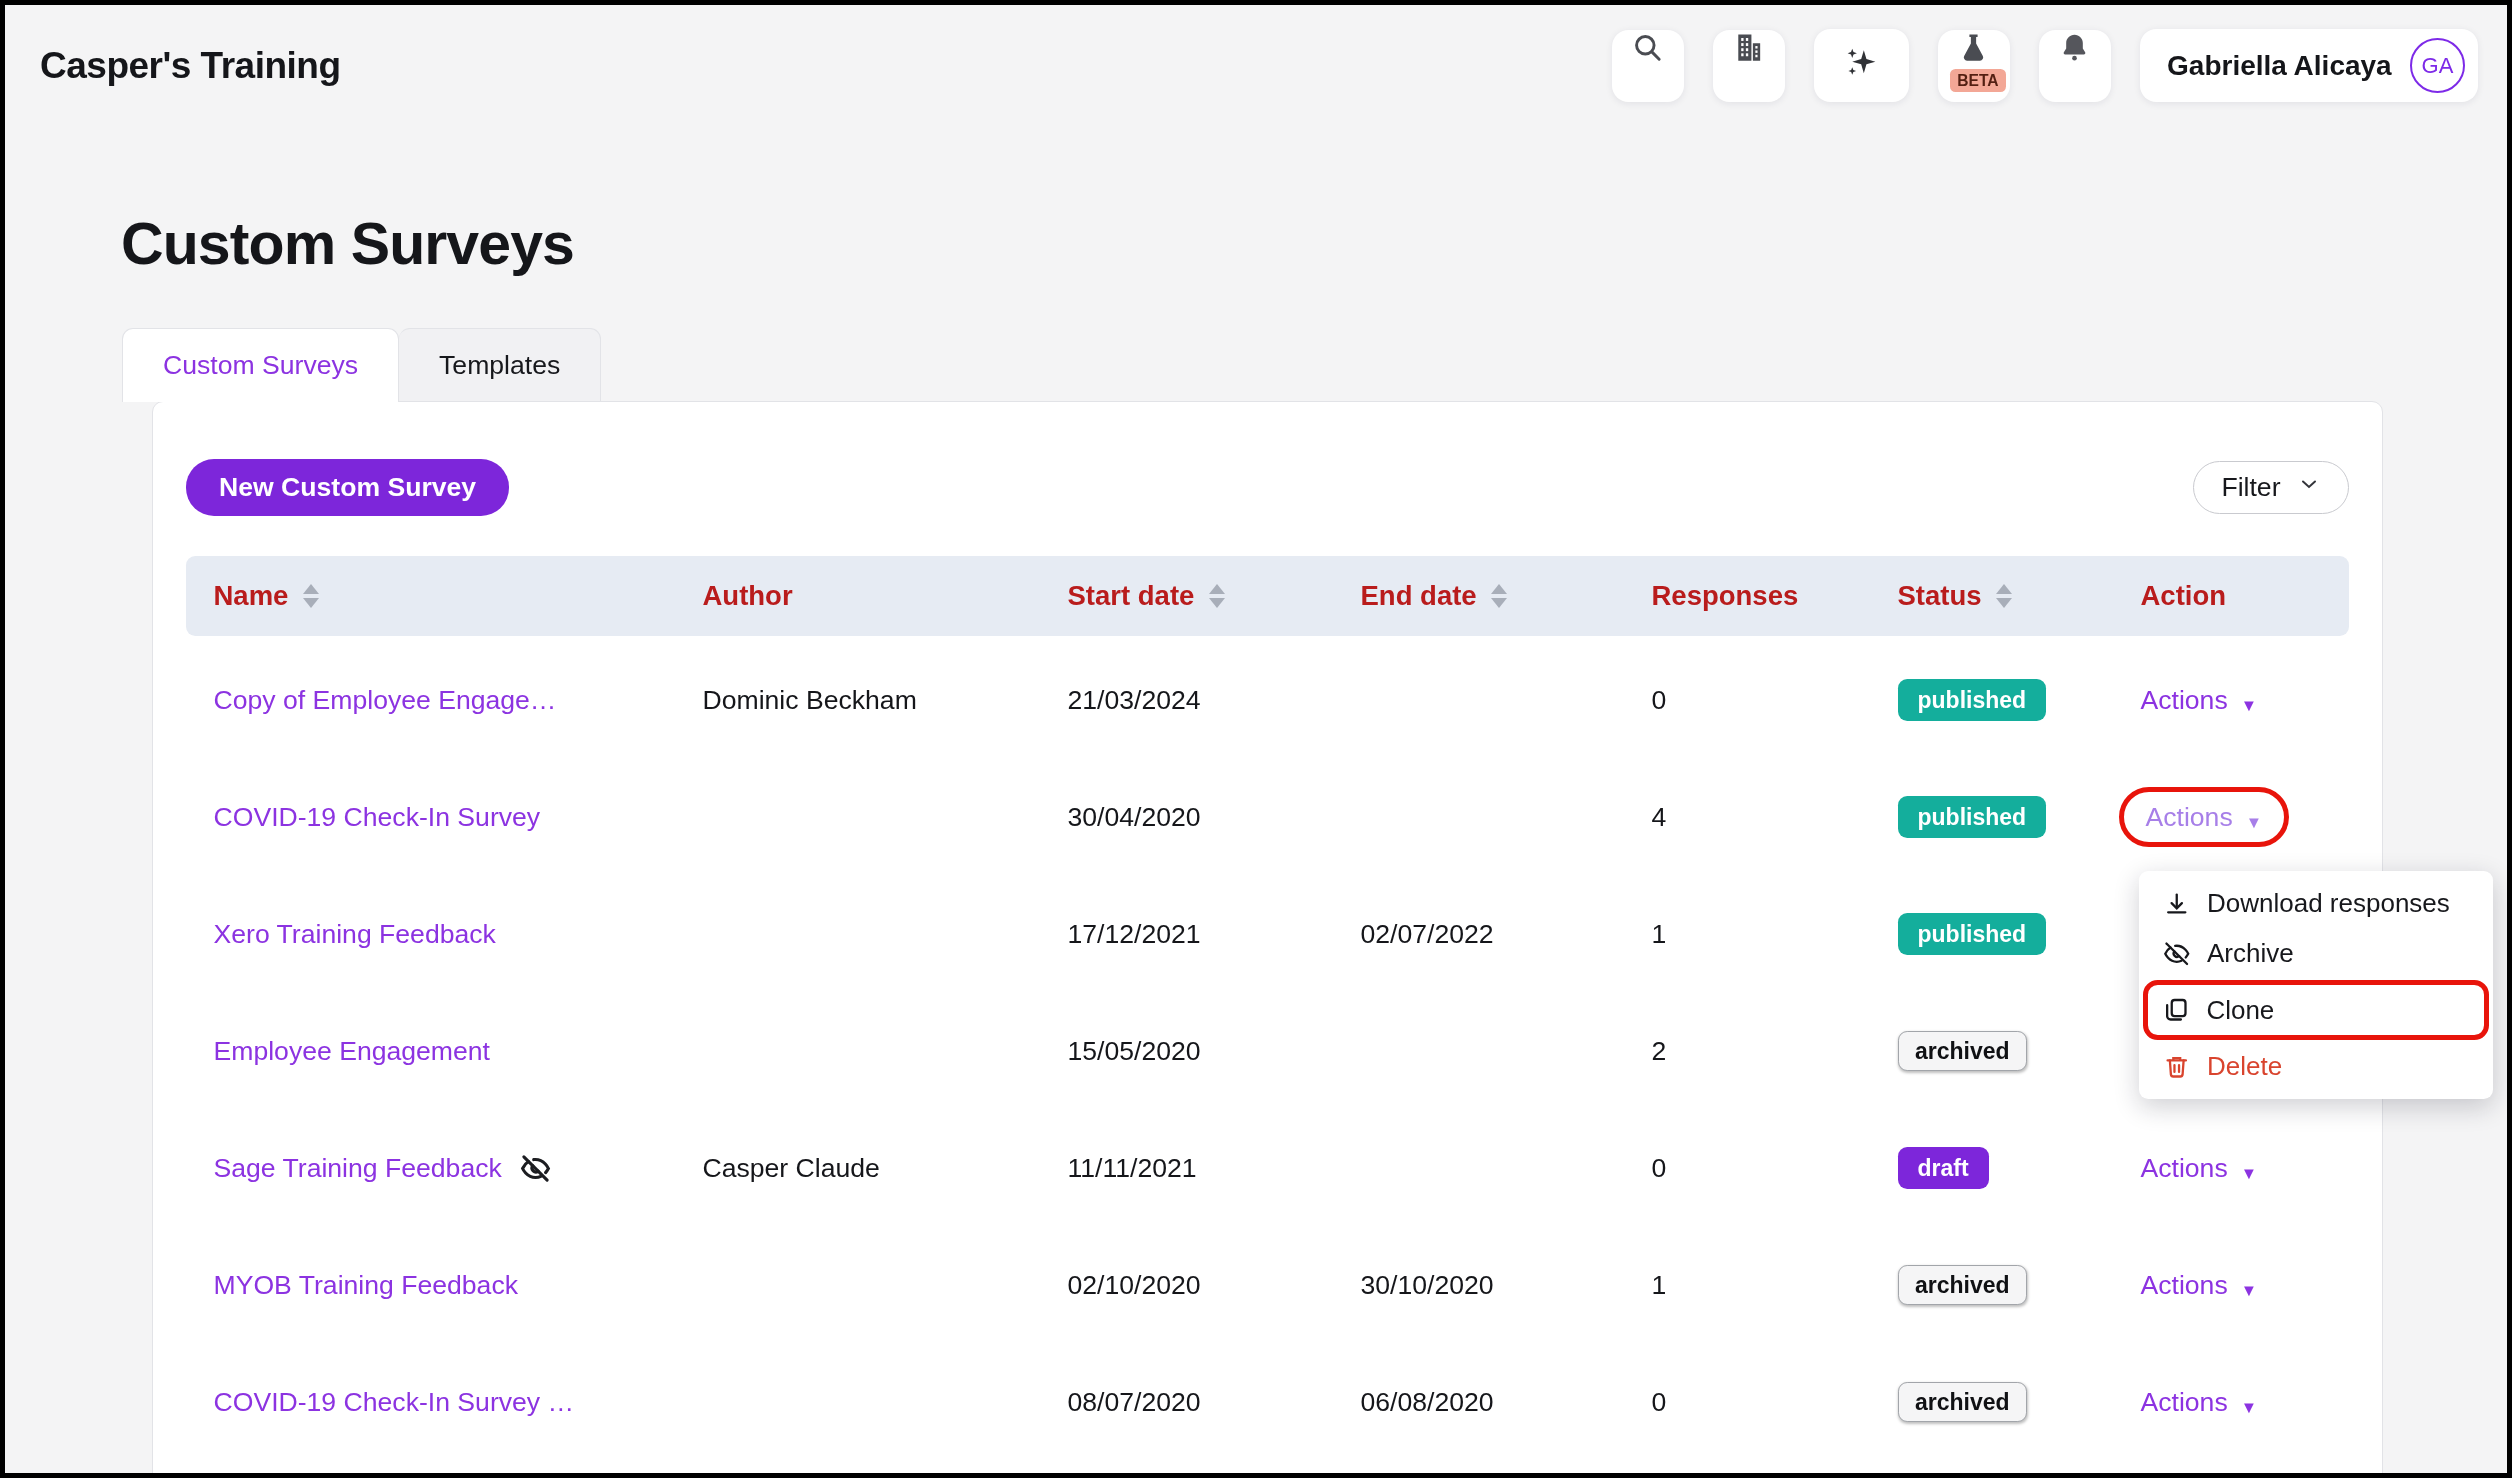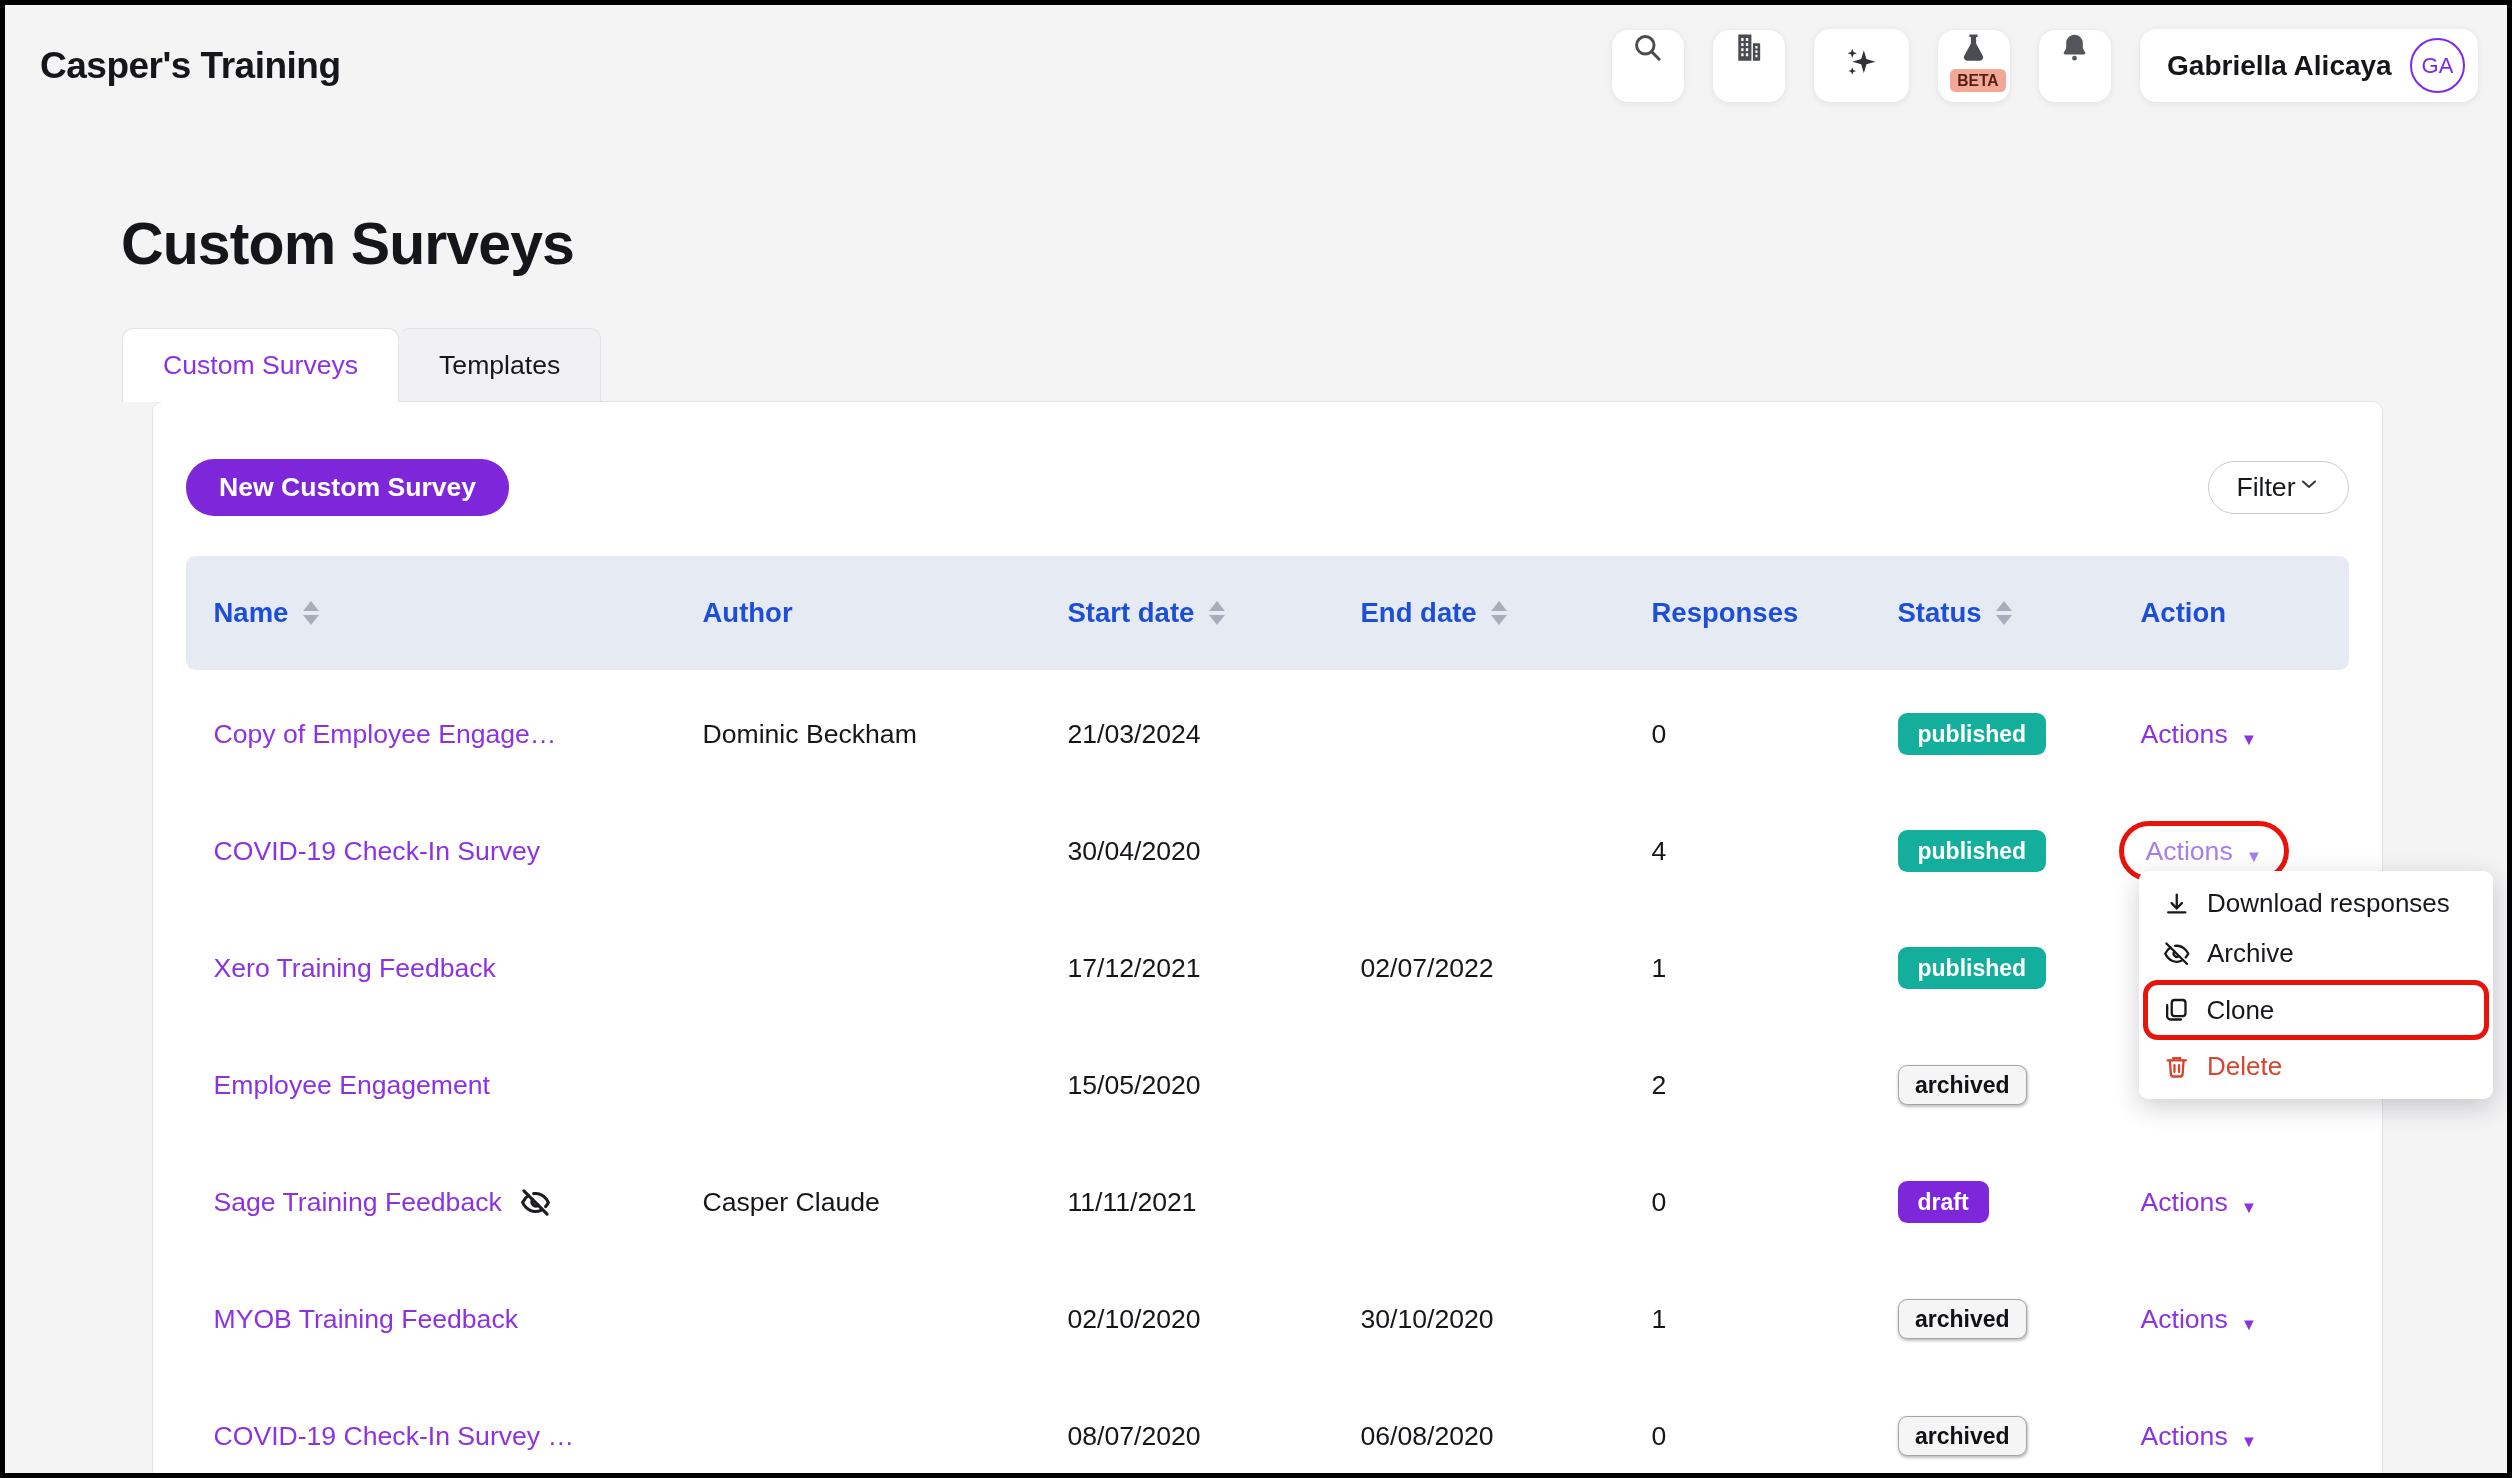--- a/index.html
+++ b/index.html
@@ -33,26 +33,26 @@
     border:0.9px solid #e2e3e7;border-radius:11px 11px 0 0;cursor:default;}
   .tab.active{background:#fff;color:var(--link-purple,#8c33e1);border-bottom:none;height:73px;}
   .tab.inactive{background:#f1f1f3;color:#17181c;border-left:none;}
   
   .card{margin:-0.9px 0 0 147px;width:2231px;height:1284px;background:#fff;border:0.9px solid #e2e3e7;
     border-radius:11px;position:relative;z-index:1;box-sizing:border-box;padding:57px 33px 0 33px;}
   .card-toolbar{display:flex;align-items:center;justify-content:space-between;}
   .btn-primary{height:57px;border-radius:28px;background:var(--primary-purple,#7d26da);color:#fff;
     border:none;font-size:26.6px;font-weight:600;padding:0 33px;font-family:inherit;display:flex;align-items:center;}
   .btn-filter{height:53px;border-radius:26.6px;background:#fff;border:1.8px solid #c9cacf;color:#17181c;
-    font-size:26.6px;padding:0 27.5px;font-family:inherit;display:flex;align-items:center;gap:1px;}
+    font-size:26.6px;padding:0 27.5px;font-family:inherit;display:flex;align-items:center;gap:16px;}
   .btn-filter svg{width:24px;height:24px;}
   
   .grid{display:grid;grid-template-columns:489px 365px 293px 291px 246px 243px auto;align-items:center;}
-  .thead{margin-top:40px;height:114px;background:#e6ebf3;border-radius:9.2px;
-    font-weight:700;font-size:27.5px;color:#1d4ed8;}
+  .thead{margin-top:40px;height:80px;background:#e6ebf3;border-radius:9.2px;
+    font-weight:700;font-size:27.5px;color:#b91c1c;}
   .hcell{display:flex;align-items:center;gap:14.7px;padding-left:27.5px;}
   .sort{display:flex;flex-direction:column;gap:3.7px;}
   .sort .up{width:0;height:0;border-left:8.3px solid transparent;border-right:8.3px solid transparent;
     border-bottom:10px solid #a8aeb9;}
   .sort .down{width:0;height:0;border-left:8.3px solid transparent;border-right:8.3px solid transparent;
     border-top:10px solid #a8aeb9;}
   .tbody{margin-top:5.5px;}
   .trow{height:117px;font-size:26.6px;}
   .cell{padding-left:27.5px;display:flex;align-items:center;}
   .name-link{color:var(--link-purple,#8c33e1);text-decoration:none;cursor:pointer;}

